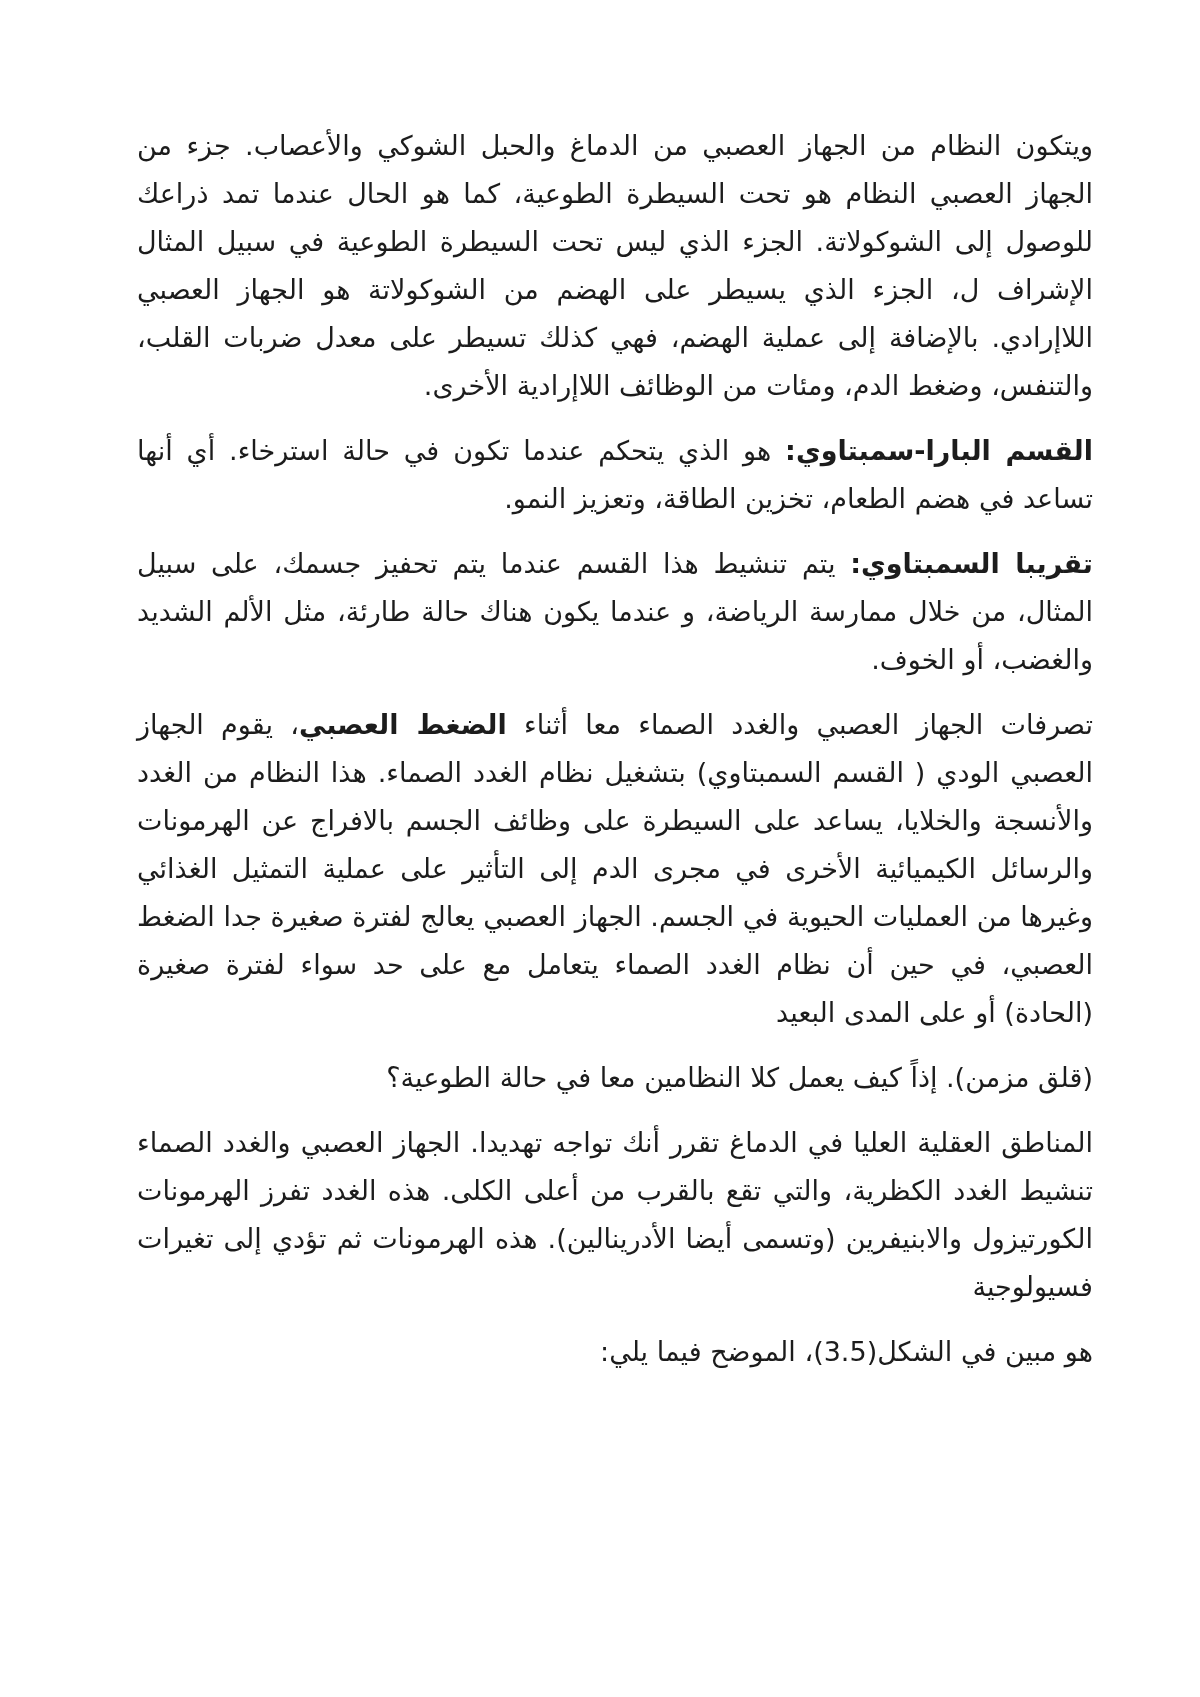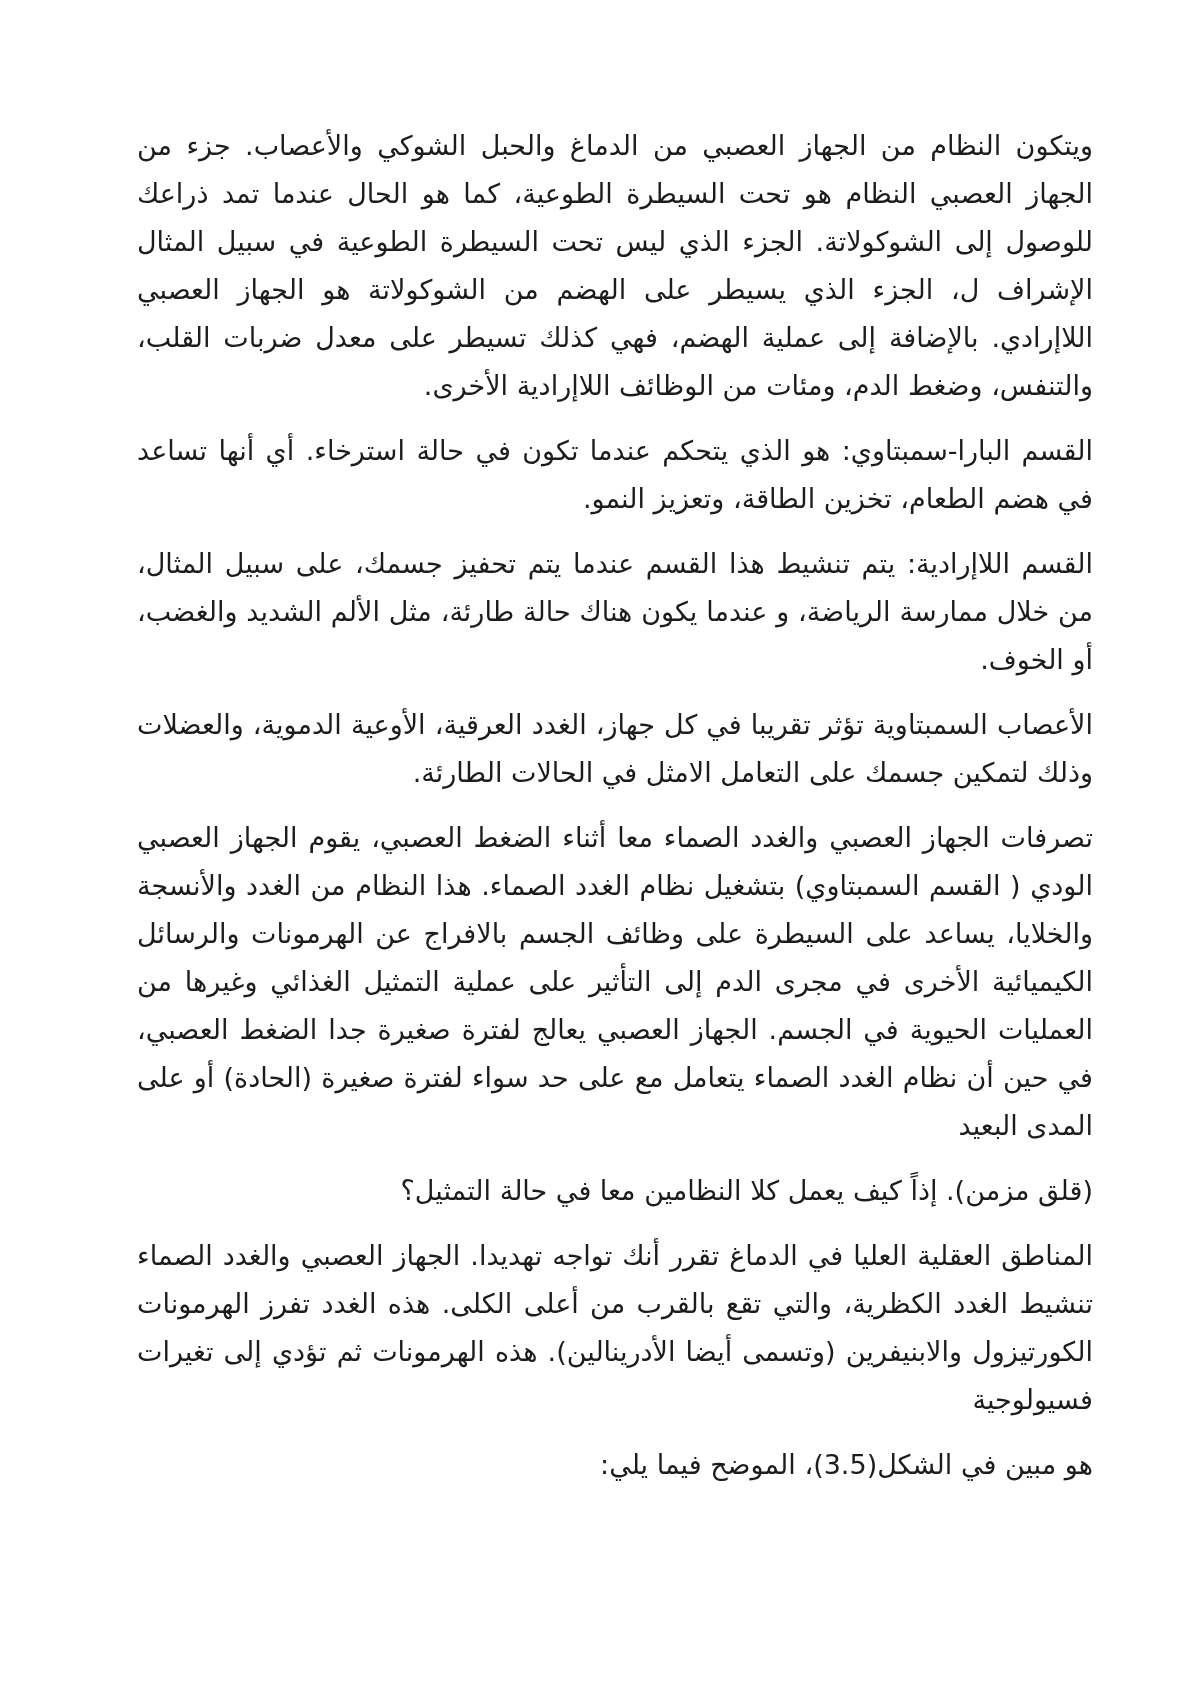--- a/index.html
+++ b/index.html
@@ -34,30 +34,29 @@
     margin-left: 32px;
   }
   .doc-text p {
     margin: 0 0 17px 0;
     padding: 0;
   }
   .doc-text p span.run {
     font-weight: normal;
   }
   .doc-text p span.run.bold {
-    font-weight: normal;
+    font-weight: bold;
   }
 </style>
 </head>
 <body>
 
 <div class="sheet">
   <main class="doc-text" id="doc-text" style="color: rgb(28, 28, 28);">
       <p><span class="run">ويتكون النظام من الجهاز العصبي من الدماغ والحبل الشوكي والأعصاب. جزء من الجهاز العصبي النظام هو تحت السيطرة الطوعية، كما هو الحال عندما تمد ذراعك للوصول إلى الشوكولاتة. الجزء الذي ليس تحت السيطرة الطوعية في سبيل المثال الإشراف ل، الجزء الذي يسيطر على الهضم من الشوكولاتة هو الجهاز العصبي اللاإرادي. بالإضافة إلى عملية الهضم، فهي كذلك تسيطر على معدل ضربات القلب، والتنفس، وضغط الدم، ومئات من الوظائف اللاإرادية الأخرى.</span></p>
       <p><span class="run bold">القسم البارا-سمبتاوي:</span><span class="run"> هو الذي يتحكم عندما تكون في حالة استرخاء. أي أنها تساعد في هضم الطعام، تخزين الطاقة، وتعزيز النمو.</span></p>
-      <p><span class="run bold">القسم اللاإرادية:</span><span class="run"> يتم تنشيط هذا القسم عندما يتم تحفيز جسمك، على سبيل المثال، من خلال ممارسة الرياضة، و عندما يكون هناك حالة طارئة، مثل الألم الشديد والغضب، أو الخوف.</span></p>
-      <p><span class="run">الأعصاب السمبتاوية  تؤثر تقريبا في كل جهاز، الغدد العرقية، الأوعية الدموية، والعضلات وذلك لتمكين جسمك على التعامل الامثل في الحالات الطارئة.</span></p>
+      <p><span class="run bold">تقريبا السمبتاوي:</span><span class="run"> يتم تنشيط هذا القسم عندما يتم تحفيز جسمك، على سبيل المثال، من خلال ممارسة الرياضة، و عندما يكون هناك حالة طارئة، مثل الألم الشديد والغضب، أو الخوف.</span></p>
       <p><span class="run">تصرفات الجهاز العصبي والغدد الصماء معا أثناء </span><span class="run bold">الضغط العصبي</span><span class="run">، يقوم الجهاز العصبي الودي ( القسم السمبتاوي) بتشغيل نظام الغدد الصماء. هذا النظام من الغدد والأنسجة والخلايا، يساعد على السيطرة على وظائف الجسم بالافراج عن الهرمونات والرسائل الكيميائية الأخرى في مجرى الدم  إلى التأثير على عملية التمثيل الغذائي وغيرها من العمليات الحيوية في الجسم. الجهاز العصبي يعالج لفترة صغيرة جدا الضغط العصبي، في حين أن نظام الغدد الصماء يتعامل مع على حد سواء لفترة صغيرة (الحادة) أو على المدى البعيد</span></p>
-      <p><span class="run">(قلق مزمن). إذاً كيف يعمل كلا النظامين معا في حالة التمثيل؟</span></p>
+      <p><span class="run">(قلق مزمن). إذاً كيف يعمل كلا النظامين معا في حالة الطوعية؟</span></p>
       <p><span class="run">المناطق العقلية العليا في الدماغ تقرر أنك تواجه تهديدا. الجهاز العصبي والغدد الصماء تنشيط الغدد الكظرية، والتي تقع بالقرب من أعلى الكلى. هذه الغدد تفرز الهرمونات الكورتيزول والابنيفرين (وتسمى أيضا الأدرينالين). هذه الهرمونات ثم تؤدي إلى تغيرات فسيولوجية</span></p>
       <p><span class="run">هو مبين في الشكل(3.5)، الموضح فيما يلي:</span></p>
     </main>
 </div>
 
 </body></html>

